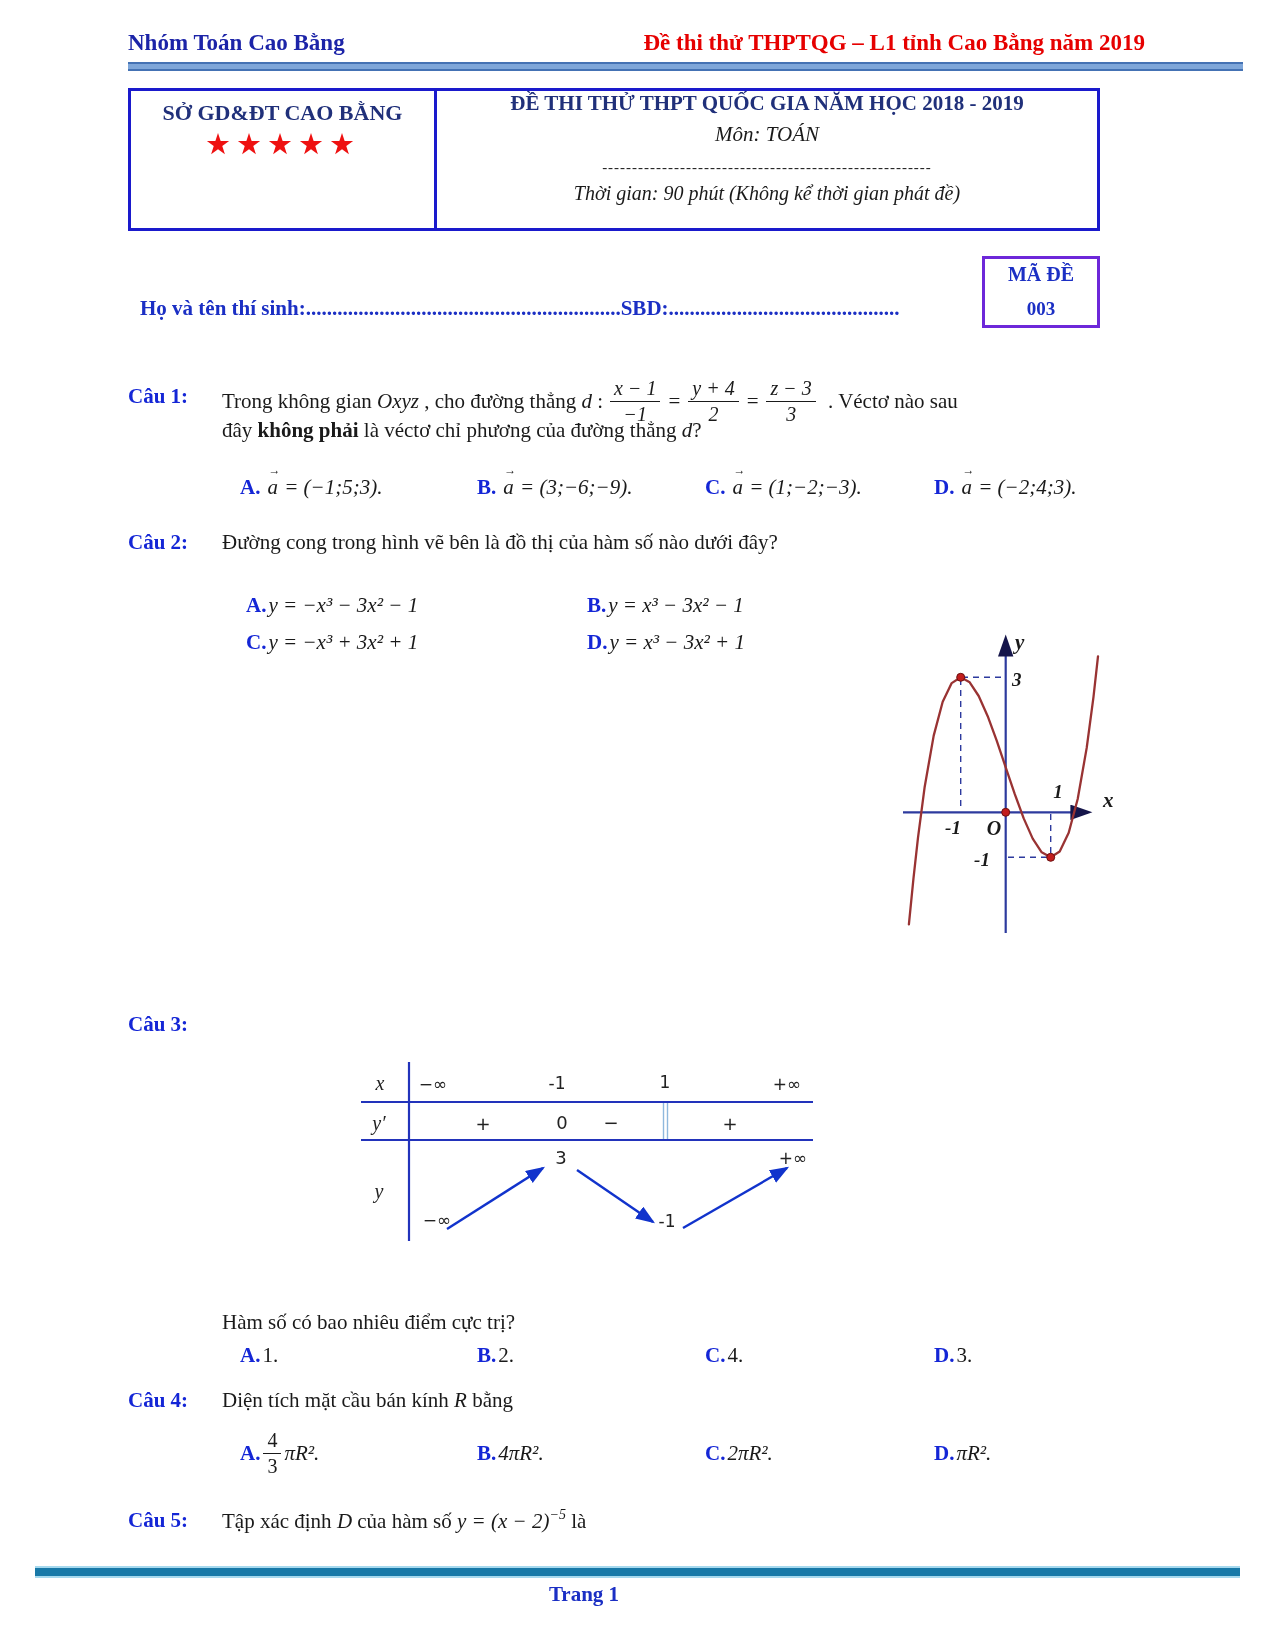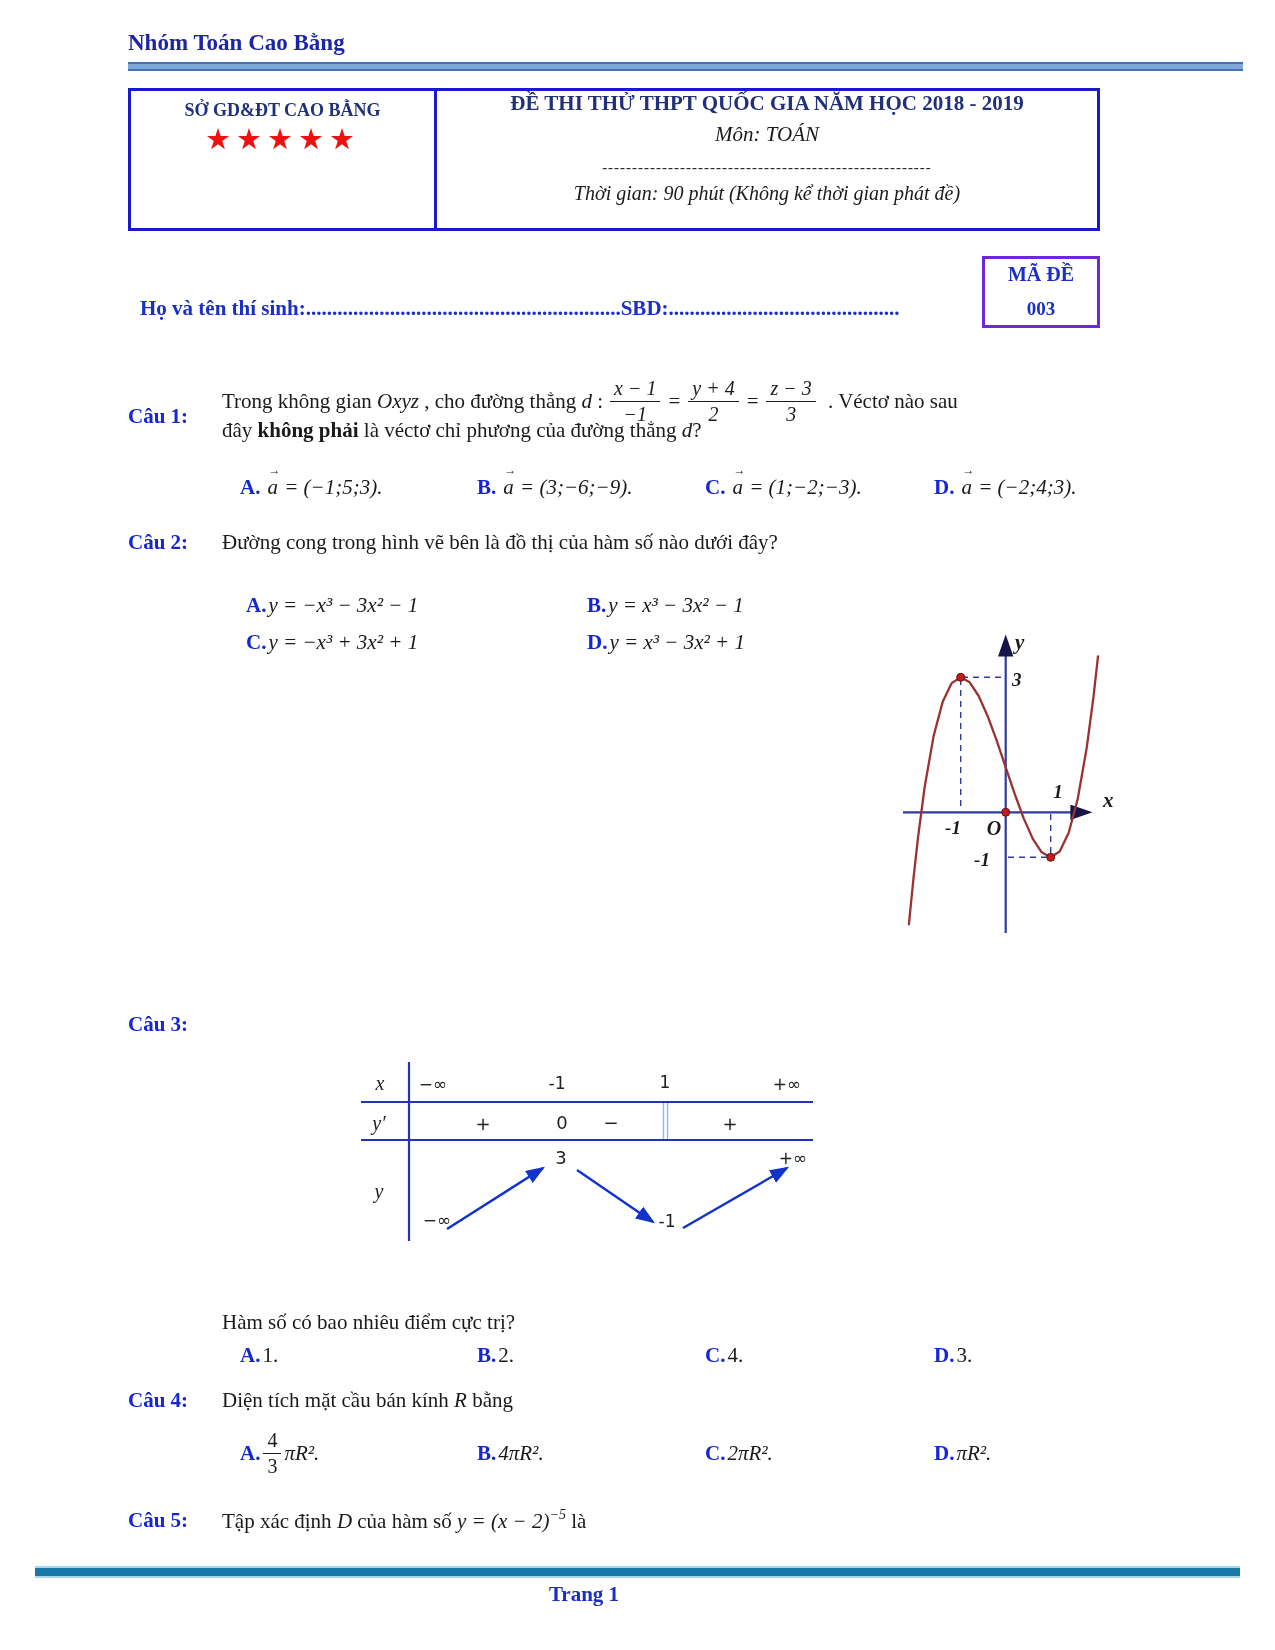--- a/index.html
+++ b/index.html
@@ -5,21 +5,21 @@
   html,body{margin:0;padding:0;background:#ffffff;}
   .page{position:relative;width:1275px;height:1650px;background:#ffffff;overflow:hidden;
         font-family:"Liberation Serif","DejaVu Serif",serif;color:#1a1a1a;}
   .hdr-left{position:absolute;left:128px;top:30px;font-size:23px;font-weight:bold;color:#1c24a8;}
   .hdr-right{position:absolute;right:130px;top:30px;font-size:23px;font-weight:bold;color:#e60000;}
   .hdr-rule{position:absolute;left:128px;top:62px;width:1115px;height:5px;background:#7ea6d9;
             border-top:2px solid #4472b4;border-bottom:2px solid #4472b4;}
   .exam-box{position:absolute;left:128px;top:88px;width:966px;height:137px;border:3px solid #1a1acc;
             display:flex;box-sizing:content-box;}
   .exam-box-left{width:306px;border-right:3px solid #1a1acc;text-align:center;padding-top:9px;box-sizing:border-box;}
-  .org{font-size:18px;font-weight:bold;color:#20307a;}
+  .org{font-size:22px;font-weight:bold;color:#20307a;}
   .stars{font-size:29px;color:#ee1111;letter-spacing:5px;margin-top:1px;}
   .exam-box-right{flex:1;text-align:center;padding-top:0;}
   .exam-title{font-size:21px;font-weight:bold;color:#20307a;}
   .exam-subject{font-size:21px;font-style:italic;margin-top:6px;}
   .exam-dashes{font-size:15px;margin-top:12px;letter-spacing:1px;color:#222;}
   .exam-time{font-size:20px;font-style:italic;margin-top:6px;}
   .code-box{position:absolute;left:982px;top:256px;width:112px;height:66px;border:3px solid #6d28d9;
             text-align:center;color:#1b2fc4;font-weight:bold;}
   .code-box .l1{font-size:20px;margin-top:4px;}
   .code-box .l2{font-size:19px;margin-top:12px;}
@@ -43,20 +43,21 @@
   .ftr-page{position:absolute;left:0;top:1582px;width:1168px;text-align:center;
             font-size:21px;font-weight:bold;color:#1b2fc4;}
   svg text{user-select:none;}
 </style>
 </head>
 <body>
 
 <div class="page">
 
   <div class="hdr-left">Nhóm Toán Cao Bằng</div>
+  <div class="hdr-right">Đề thi thử THPTQG – L1 tỉnh Cao Bằng năm 2019</div>
   <div class="hdr-rule"></div>
 
   <div class="exam-box">
     <div class="exam-box-left">
       <div class="org">SỞ GD&amp;ĐT CAO BẰNG</div>
       <div class="stars">★★★★★</div>
     </div>
     <div class="exam-box-right">
       <div class="exam-title">ĐỀ THI THỬ THPT QUỐC GIA NĂM HỌC 2018 - 2019</div>
       <div class="exam-subject">Môn: TOÁN</div>
@@ -65,21 +66,21 @@
     </div>
   </div>
 
   <div class="code-box">
     <div class="l1">MÃ ĐỀ</div>
     <div class="l2">003</div>
   </div>
 
   <div class="student">Họ và tên thí sinh:............................................................SBD:............................................</div>
 
-  <div class="q-label" style="top:404px;text-align:center;">Câu 1:</div>
+  <div class="q-label" style="top:384px;text-align:center;">Câu 1:</div>
   <div class="q1-line1">
     <span>Trong không gian </span><span class="it">Oxyz</span><span> , cho đường thẳng </span><span class="it">d</span><span> :</span>
     <span class="frac"><span class="num">x − 1</span><span class="den">−1</span></span>
     <span class="eqsym">=</span>
     <span class="frac"><span class="num">y + 4</span><span class="den">2</span></span>
     <span class="eqsym">=</span>
     <span class="frac"><span class="num">z − 3</span><span class="den">3</span></span>
     <span> . Véctơ nào sau</span>
   </div>
   <div class="q-text" style="top:418px;">

